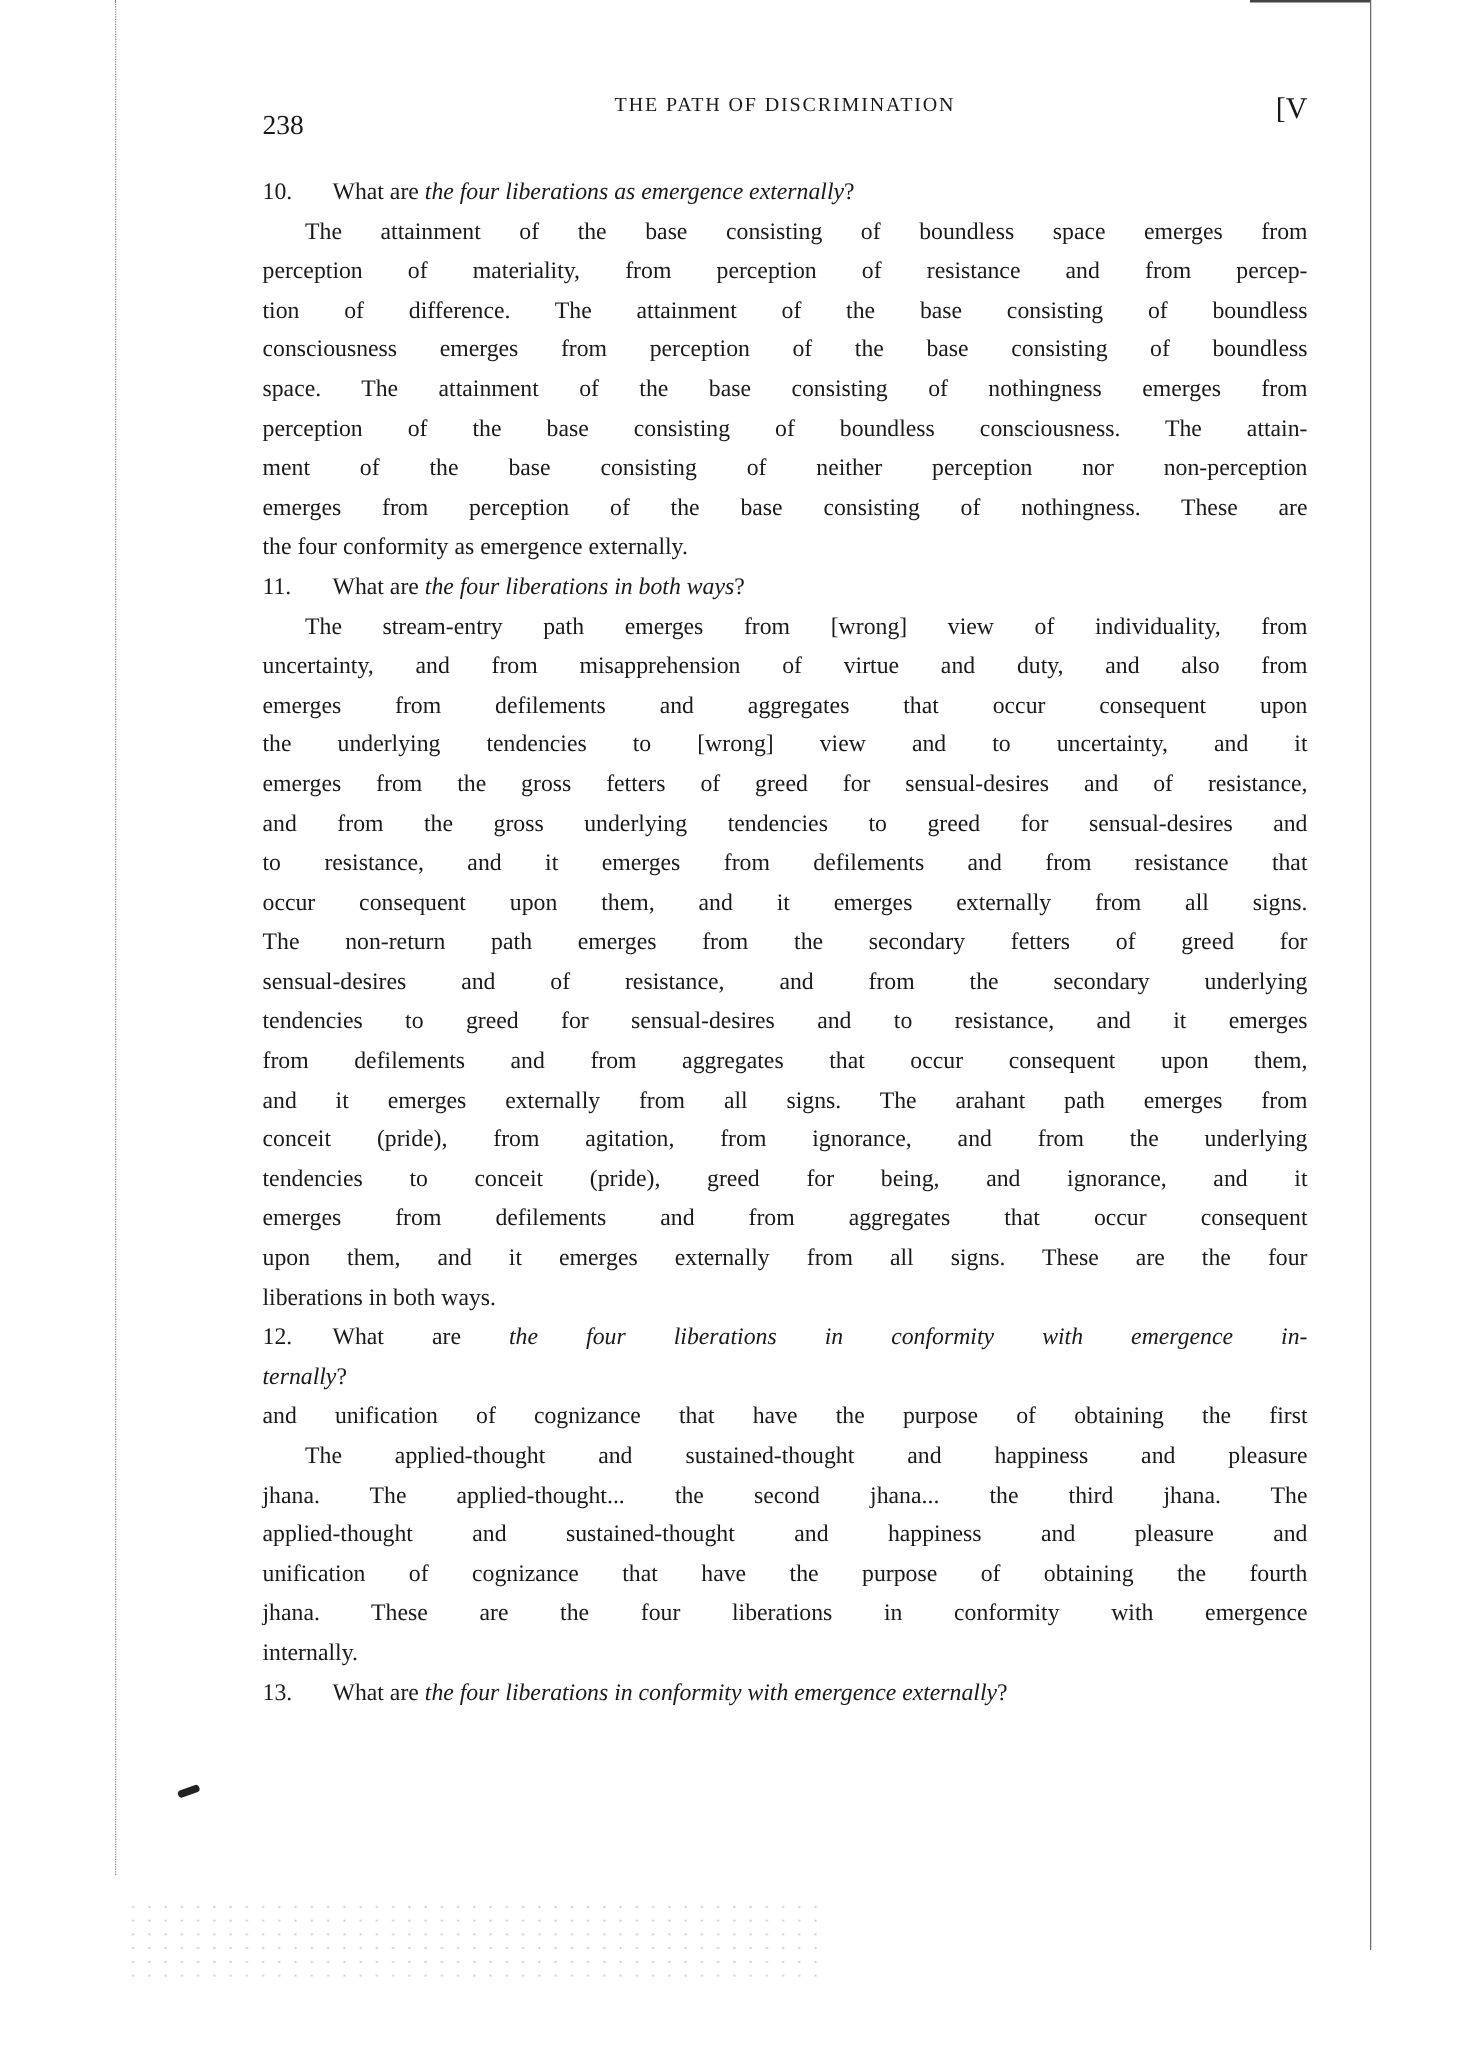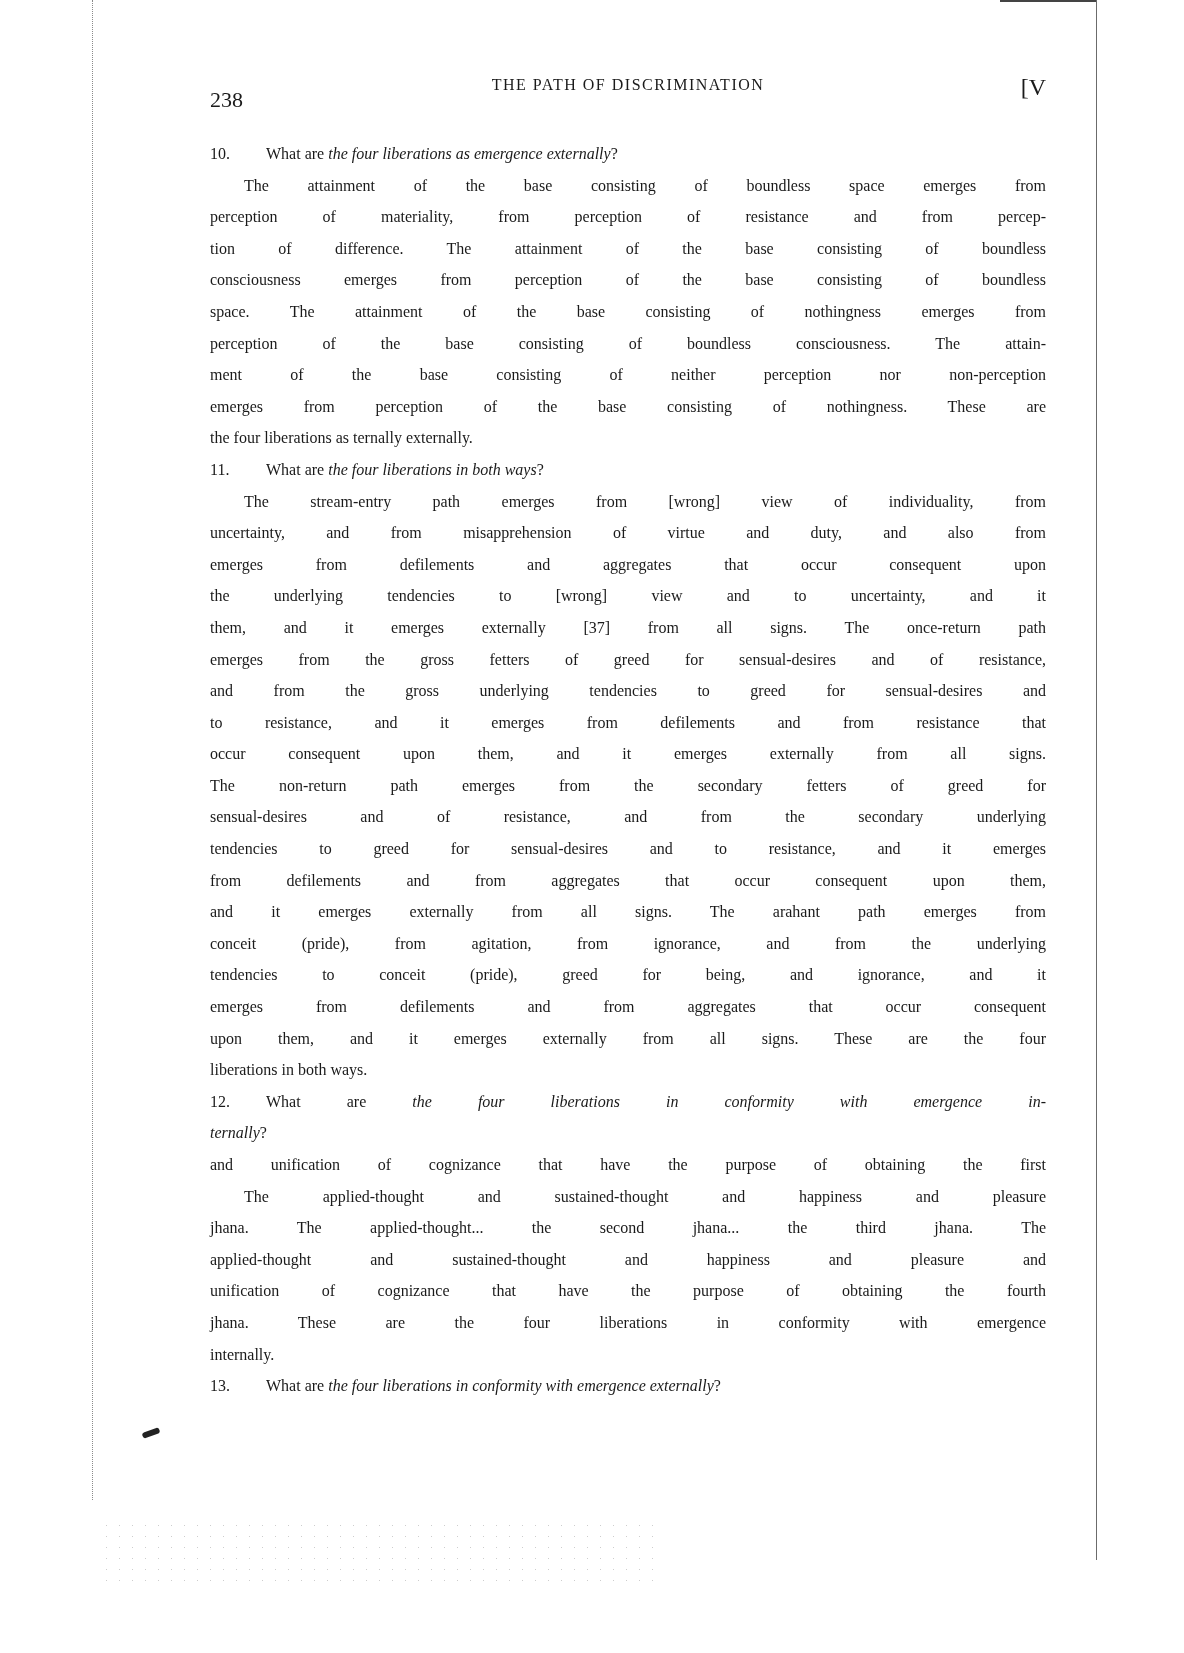--- a/index.html
+++ b/index.html
@@ -10,21 +10,21 @@
   .scan-right-edge { position: absolute; left: 1096px; top: 0; width: 1px; height: 1560px;
          border-left: 1px solid #6b6b6b; }
   .scan-top-mark { position: absolute; left: 1000px; top: 0; width: 96px; height: 1px;
          border-top: 2px solid #444; }
   .page { position: absolute; left: 210px; top: 70px; width: 836px; }
   .header { position: relative; height: 40px; font-size: 22px; }
   .page-number { position: absolute; left: 0; top: 17px; }
   .running-title { position: absolute; left: 0; right: 0; text-align: center; top: 6px;
          letter-spacing: 1.5px; font-size: 16px; }
   .chapter-mark { position: absolute; right: 0; top: 4px; font-size: 24px; }
-  .content { margin-top: 28px; font-size: 16px; }
+  .content { margin-top: 28px; font-size: 19px; }
   .line { height: 31.6px; line-height: 31.6px; white-space: nowrap; }
   .line.j { text-align: justify; text-align-last: justify; }
   .line.indent { padding-left: 34px; }
   .qnum { display: inline-block; width: 56px; }
   .q-italic { font-style: italic; }
   .margin-mark { position: absolute; left: 142px; top: 1430px; width: 18px; height: 6px;
          background: #222; transform: rotate(-20deg); border-radius: 3px; }
   .noise { position: absolute; left: 100px; top: 1520px; width: 560px; height: 70px;
          background-image: radial-gradient(#9a9a9a 0.8px, transparent 1px);
          background-size: 13px 11px; opacity: 0.5; }
@@ -47,27 +47,26 @@
   <div class="content" id="content">
       <div class="line"><span class="qnum">10.</span><span>What are </span><span class="q-italic">the four liberations as emergence externally</span><span>?</span></div>
       <div class="line indent j">The attainment of the base consisting of boundless space emerges from</div>
       <div class="line j">perception of materiality, from perception of resistance and from percep-</div>
       <div class="line j">tion of difference. The attainment of the base consisting of boundless</div>
       <div class="line j">consciousness emerges from perception of the base consisting of boundless</div>
       <div class="line j">space. The attainment of the base consisting of nothingness emerges from</div>
       <div class="line j">perception of the base consisting of boundless consciousness. The attain-</div>
       <div class="line j">ment of the base consisting of neither perception nor non-perception</div>
       <div class="line j">emerges from perception of the base consisting of nothingness. These are</div>
-      <div class="line">the four liberations as ternally externally.</div>
+      <div class="line">the four conformity as emergence externally.</div>
       <div class="line"><span class="qnum">11.</span><span>What are </span><span class="q-italic">the four liberations in both ways</span><span>?</span></div>
       <div class="line indent j">The stream-entry path emerges from [wrong] view of individuality, from</div>
       <div class="line j">uncertainty, and from misapprehension of virtue and duty, and also from</div>
       <div class="line j">emerges from defilements and aggregates that occur consequent upon</div>
       <div class="line j">the underlying tendencies to [wrong] view and to uncertainty, and it</div>
-      <div class="line j">them, and it emerges externally [37] from all signs. The once-return path</div>
       <div class="line j">emerges from the gross fetters of greed for sensual-desires and of resistance,</div>
       <div class="line j">and from the gross underlying tendencies to greed for sensual-desires and</div>
       <div class="line j">to resistance, and it emerges from defilements and from resistance that</div>
       <div class="line j">occur consequent upon them, and it emerges externally from all signs.</div>
       <div class="line j">The non-return path emerges from the secondary fetters of greed for</div>
       <div class="line j">sensual-desires and of resistance, and from the secondary underlying</div>
       <div class="line j">tendencies to greed for sensual-desires and to resistance, and it emerges</div>
       <div class="line j">from defilements and from aggregates that occur consequent upon them,</div>
       <div class="line j">and it emerges externally from all signs. The arahant path emerges from</div>
       <div class="line j">conceit (pride), from agitation, from ignorance, and from the underlying</div>

